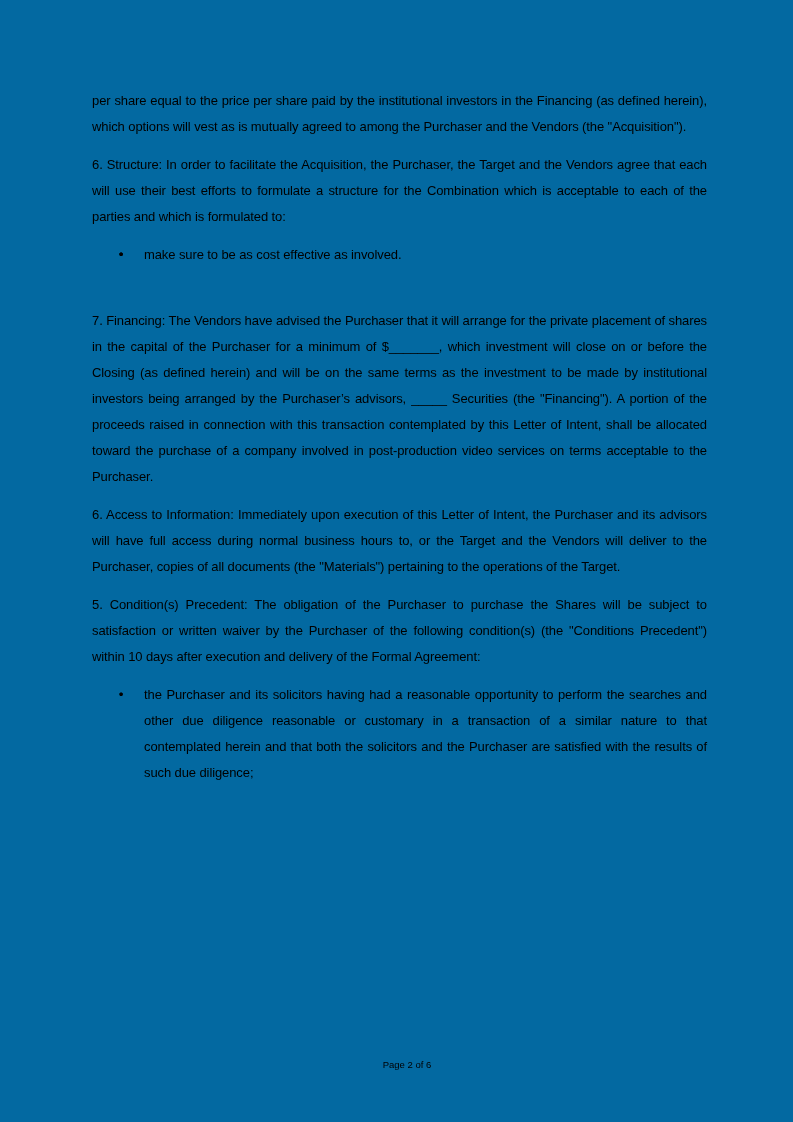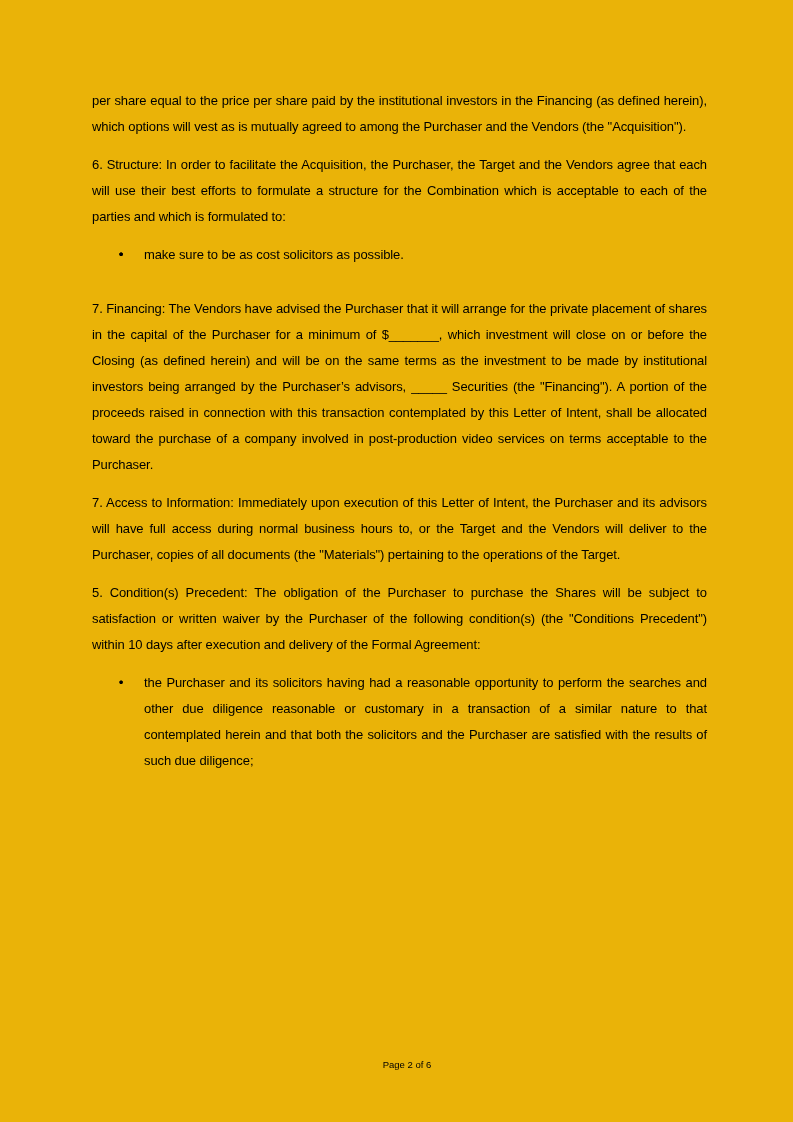--- a/index.html
+++ b/index.html
@@ -4,42 +4,42 @@
 <style>
   html, body {
     margin: 0;
     padding: 0;
     background: #ffffff;
   }
   .doc-page {
     position: relative;
     width: 793px;
     height: 1122px;
-    background: #eab308;
+    background: #0369a1;
     font-family: "Liberation Sans", sans-serif;
     color: #000000;
     overflow: hidden;
     box-sizing: border-box;
   }
   .doc-content {
     position: absolute;
     left: 92px;
     top: 88px;
     width: 615px;
     font-size: 13px;
     line-height: 26px;
     letter-spacing: -0.1px;
     text-align: justify;
   }
   .para {
     margin: 0 0 12px 0;
     text-align: justify;
   }
   .para.gap-before {
-    margin-top: 28px;
+    margin-top: 40px;
   }
   .section-label {
     font-weight: normal;
   }
   ul.bullet-list {
     list-style: none;
     margin: 0 0 12px 0;
     padding: 0;
   }
   ul.bullet-list li {
@@ -81,27 +81,27 @@
 
     <ul class="bullet-list">
       <li>
         <span class="bullet-marker">•</span>
       </li>
       <li>
         <span class="bullet-marker">•</span>
       </li>
       <li>
         <span class="bullet-marker">•</span>
-        <span>make sure to be as cost solicitors as possible.</span>
+        <span>make sure to be as cost effective as involved.</span>
       </li>
     </ul>
 
     <p class="para gap-before"><span class="section-label">7. Financing:</span><span> The Vendors have advised the Purchaser that it will arrange for the private placement of shares in the capital of the Purchaser for a minimum of $_______,  which investment will close on or before the Closing (as defined herein) and will be on the same terms as the investment to be made by institutional investors being arranged by the Purchaser’s advisors, _____ Securities (the "Financing"). A portion of the proceeds raised in connection with this transaction contemplated by this Letter of Intent, shall be allocated toward the purchase of a company involved in post-production video services on terms acceptable to the Purchaser.</span></p>
 
-    <p class="para"><span class="section-label">7. Access to Information:</span><span> Immediately upon execution of this Letter of Intent, the Purchaser and its advisors will have full access during normal business hours to, or the Target and the Vendors will deliver to the Purchaser, copies of all documents (the "Materials") pertaining to the operations of the Target.</span></p>
+    <p class="para"><span class="section-label">6. Access to Information:</span><span> Immediately upon execution of this Letter of Intent, the Purchaser and its advisors will have full access during normal business hours to, or the Target and the Vendors will deliver to the Purchaser, copies of all documents (the "Materials") pertaining to the operations of the Target.</span></p>
 
     <p class="para"><span class="section-label">5. Condition(s) Precedent:</span><span> The obligation of the Purchaser to purchase the Shares will be subject to satisfaction or written waiver by the Purchaser of the following condition(s) (the "Conditions Precedent") within 10 days after execution and delivery of the Formal Agreement:</span></p>
 
     <ul class="bullet-list">
       <li>
         <span class="bullet-marker">•</span>
       </li>
       <li>
         <span class="bullet-marker">•</span>
         <span>the Purchaser and its solicitors having had a reasonable opportunity to perform the searches and other due diligence reasonable or customary in a transaction of a similar nature to that contemplated herein and that both the solicitors and the Purchaser are satisfied with the results of such due diligence;</span>

